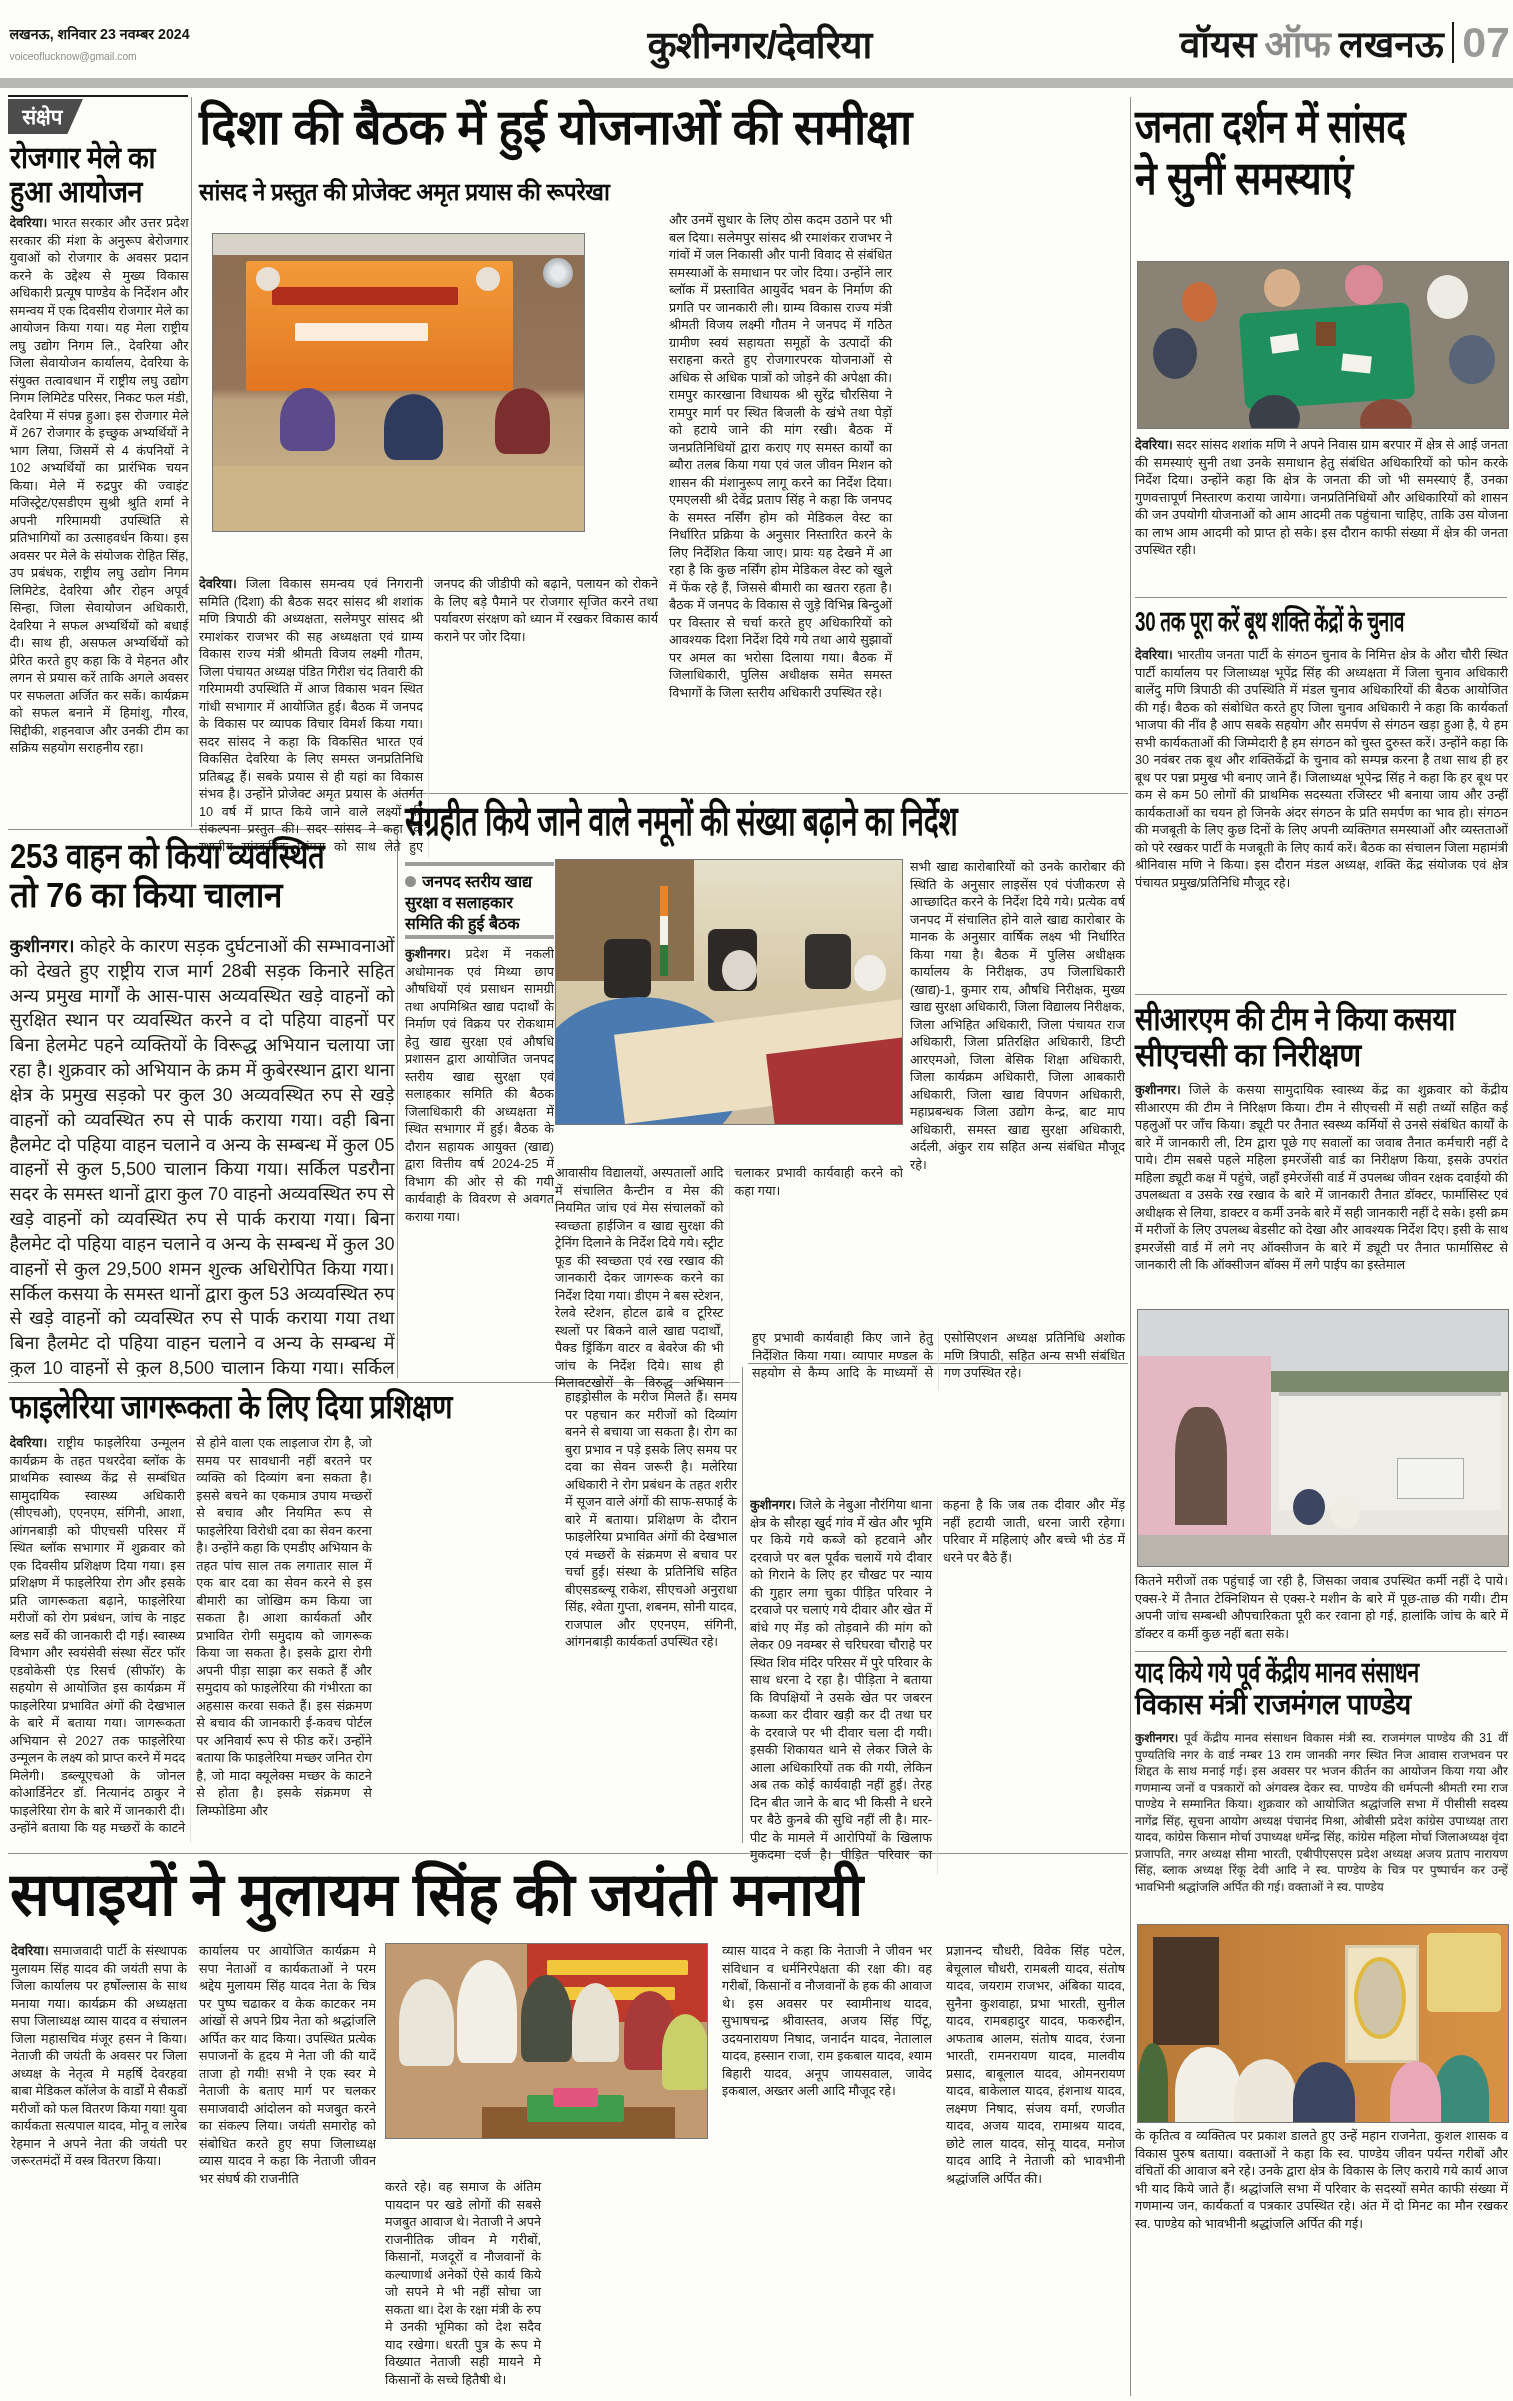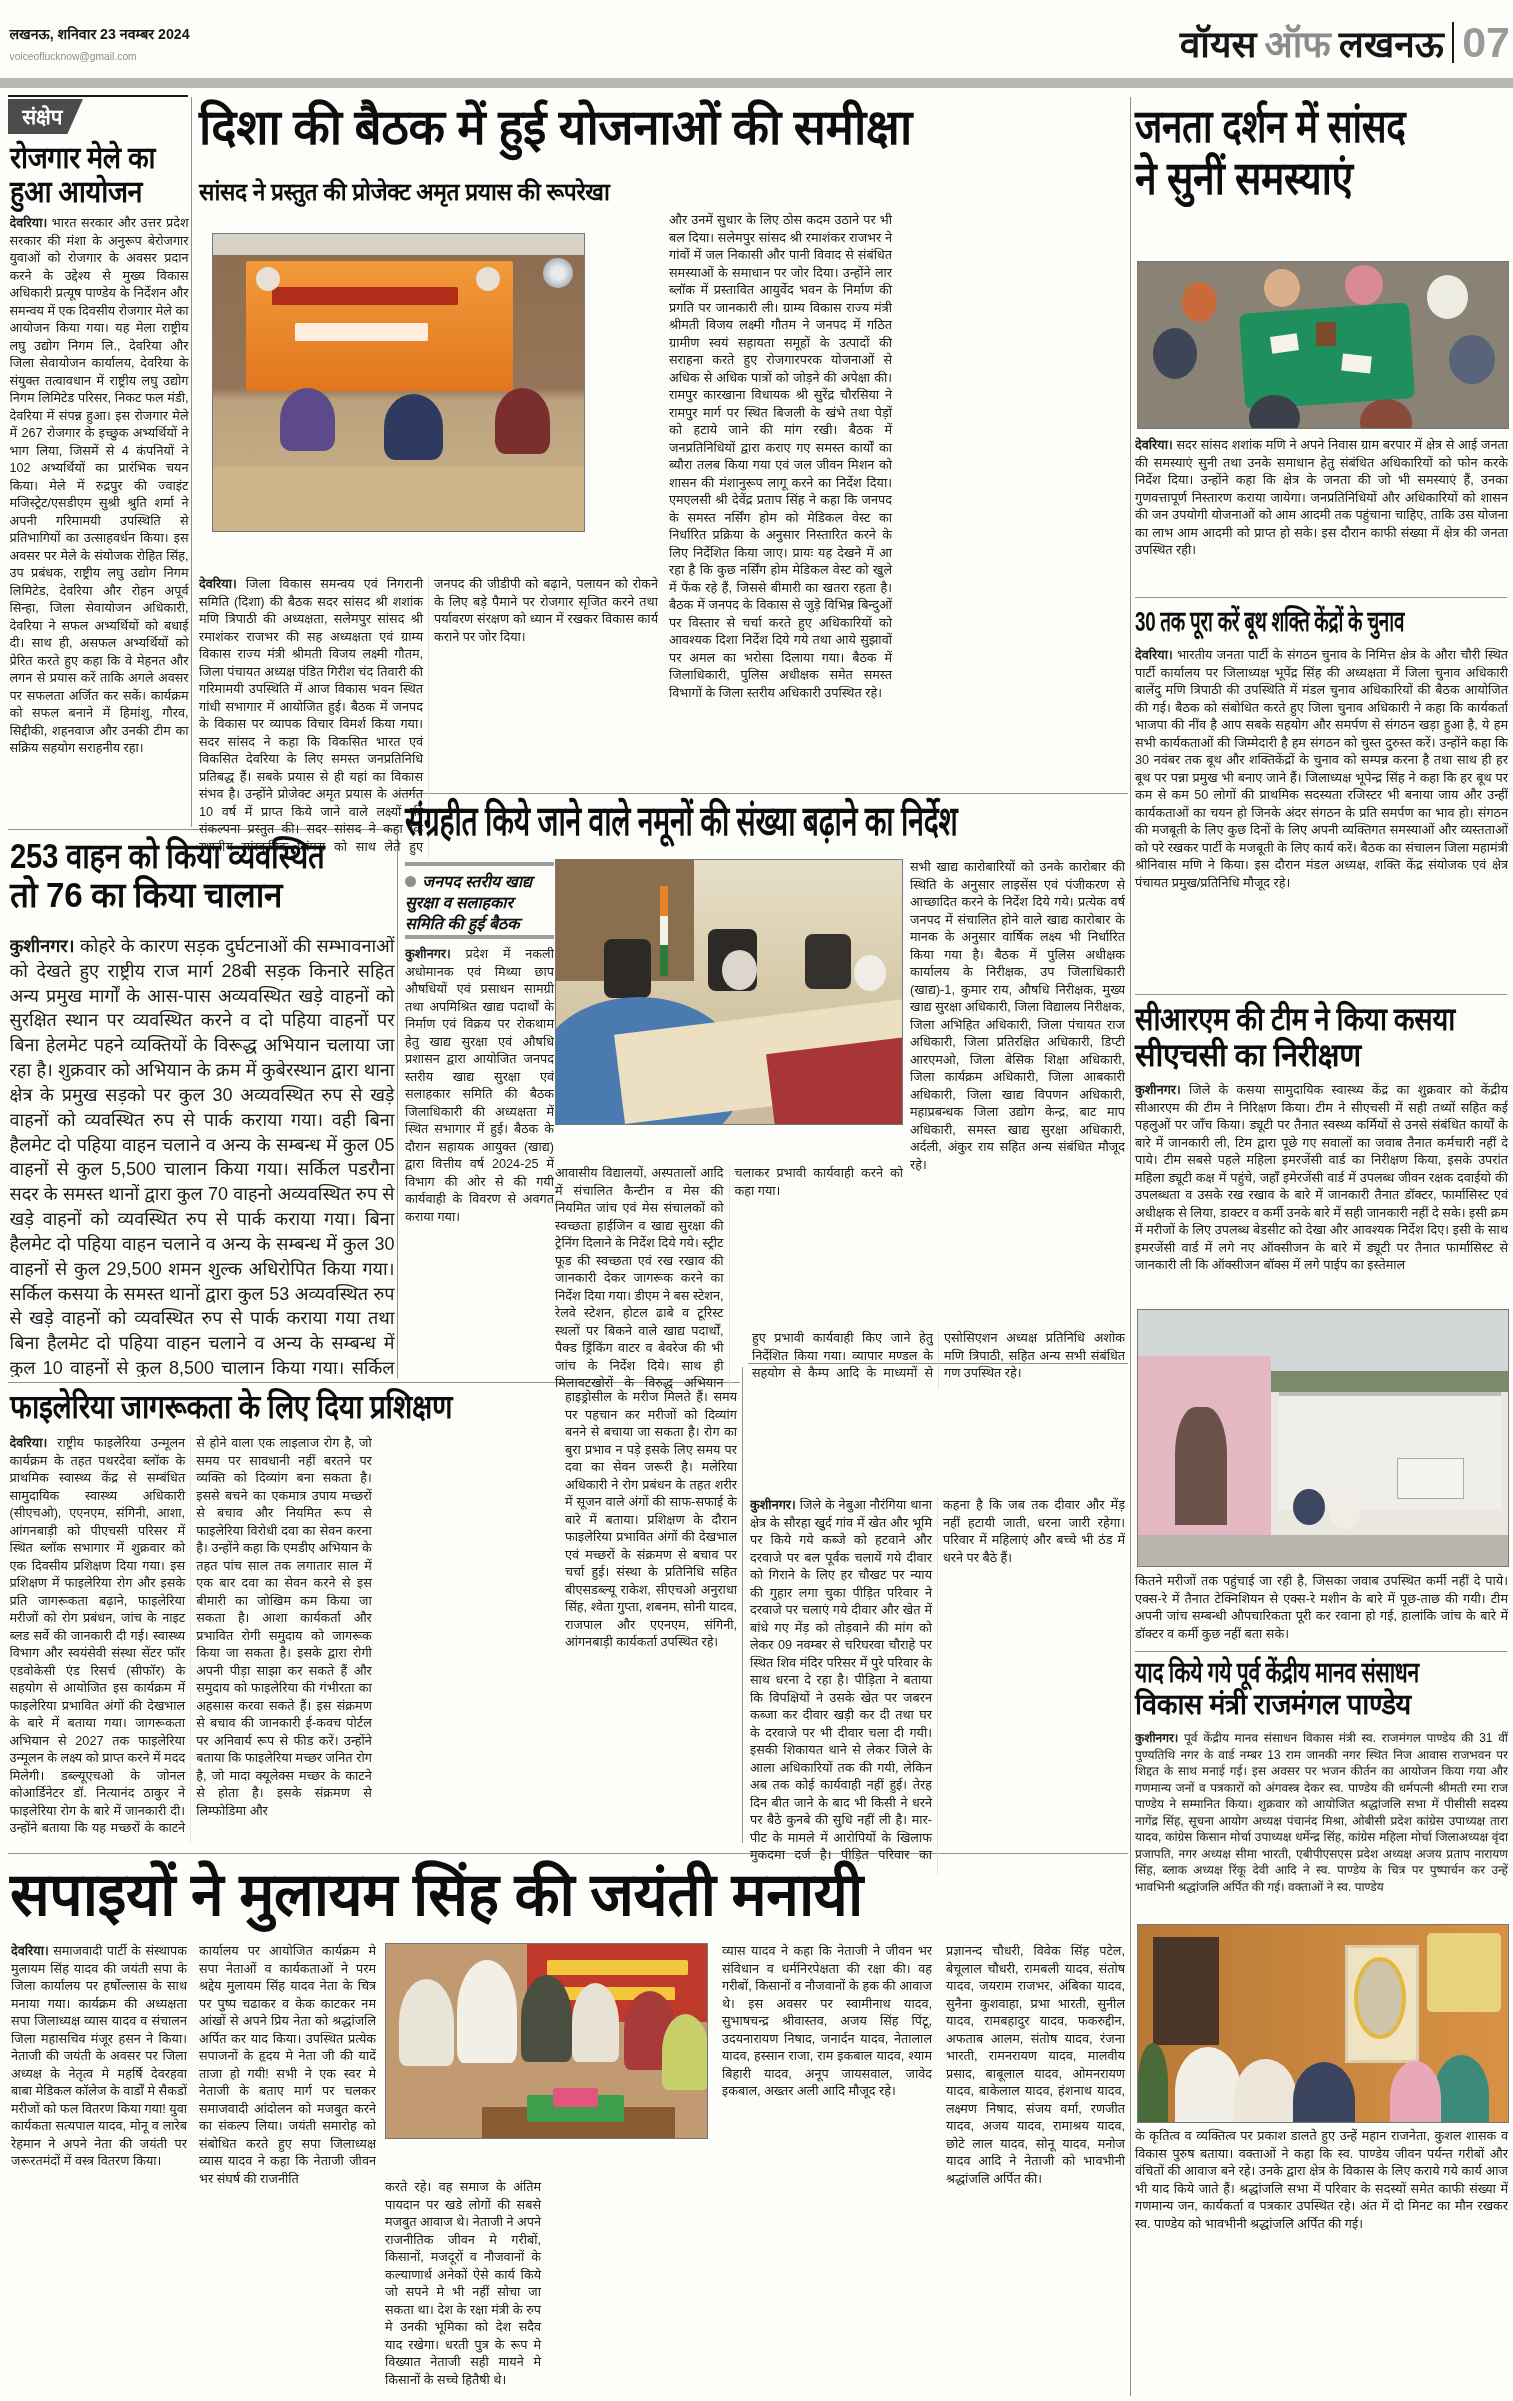--- a/index.html
+++ b/index.html
@@ -22,20 +22,21 @@
   .subrule { position:absolute; height:4px; background:#9d9d9b; }
   .bullet { display:inline-block; width:11px; height:11px; border-radius:50%; background:#8f8f8d; margin-right:6.3px; }
 </style>
 </head>
 <body>
 
 <div class="page">
 
   <div class="abs" style="left:9.5px;top:24px;font-size:14.2px;font-weight:700;">लखनऊ, शनिवार 23 नवम्बर 2024</div>
   <div class="abs" style="left:9.5px;top:51px;font-size:10.3px;color:#8d8d8d;">voiceoflucknow@gmail.com</div>
+  <div class="abs" style="left:443px;top:17.4px;width:633px;text-align:center;font-size:38px;font-weight:800;letter-spacing:-0.8px;">कुशीनगर/देवरिया</div>
   <div class="abs" style="left:1138px;top:17.4px;width:372px;display:flex;align-items:baseline;justify-content:flex-end;gap:8px;">
     <span style="font-size:37px;font-weight:800;">वॉयस</span>
     <span style="font-size:37px;font-weight:800;color:#8c8c8c;">ऑफ</span>
     <span style="font-size:37px;font-weight:800;">लखनऊ</span>
     <span style="display:inline-block;width:2.4px;height:41px;background:#1a1a1a;align-self:center;"></span>
     <span style="font-size:43px;font-weight:800;color:#9a9a9a;">07</span>
   </div>
   <div class="graybar" style="top:78px;"></div>
 
   <div class="vr" style="left:191px;top:97px;height:730px;"></div>
@@ -159,21 +160,21 @@
     <div class="hl" style="font-size:35px;transform:scaleX(.84);">253 वाहन को किया व्यवस्थित</div>
     <div class="hl" style="font-size:35px;transform:scaleX(.95);">तो 76 का किया चालान</div>
   </div>
   <div class="abs body" style="left:9.5px;top:934px;width:385px;height:443px;font-size:18px;">
     <span class="dl">कुशीनगर।</span>
     <span>कोहरे के कारण सड़क दुर्घटनाओं की सम्भावनाओं को देखते हुए राष्ट्रीय राज मार्ग 28बी सड़क किनारे सहित अन्य प्रमुख मार्गों के आस-पास अव्यवस्थित खड़े वाहनों को सुरक्षित स्थान पर व्यवस्थित करने व दो पहिया वाहनों पर बिना हेलमेट पहने व्यक्तियों के विरूद्ध अभियान चलाया जा रहा है। शुक्रवार को अभियान के क्रम में कुबेरस्थान द्वारा थाना क्षेत्र के प्रमुख सड़को पर कुल 30 अव्यवस्थित रुप से खड़े वाहनों को व्यवस्थित रुप से पार्क कराया गया। वही बिना हैलमेट दो पहिया वाहन चलाने व अन्य के सम्बन्ध में कुल 05 वाहनों से कुल 5,500 चालान किया गया। सर्किल पडरौना सदर के समस्त थानों द्वारा कुल 70 वाहनो अव्यवस्थित रुप से खड़े वाहनों को व्यवस्थित रुप से पार्क कराया गया। बिना हैलमेट दो पहिया वाहन चलाने व अन्य के सम्बन्ध में कुल 30 वाहनों से कुल 29,500 शमन शुल्क अधिरोपित किया गया। सर्किल कसया के समस्त थानों द्वारा कुल 53 अव्यवस्थित रुप से खड़े वाहनों को व्यवस्थित रुप से पार्क कराया गया तथा बिना हैलमेट दो पहिया वाहन चलाने व अन्य के सम्बन्ध में कुल 10 वाहनों से कुल 8,500 चालान किया गया। सर्किल तमकुहीराज के समस्त थानों द्वारा कुल 65 अव्यवस्थित रुप से खड़े वाहनों को पार्क कराया गया तथा इसी सम्बन्ध में कुल 21 वाहनों से कुल 20,000 चालान किया गया। सर्किल खड्डा के समस्त थानों द्वारा कुल 65 अव्यवस्थित वाहनों को पार्क कराया गया व अन्य के सम्बन्ध में कुल 15 वाहनों से कुल 15,500 चालान किया गया। जनपद के यातायात पुलिस व समस्त थानों द्वारा कुल 253 अव्यवस्थित रुप से खड़े वाहनों को व्यवस्थित कराया गया तथा बिना हैलमेट व अन्य में कुल 76 वाहनों का चालान कर कुल 73,500 रुपये का शमन शुल्क अधिरोपित किया गया।</span>
   </div>
 
   <div class="abs hl" style="left:405px;top:799px;font-size:41px;transform:scaleX(.69);">संग्रहीत किये जाने वाले नमूनों की संख्या बढ़ाने का निर्देश</div>
   <div class="subrule" style="left:405px;top:862px;width:149px;"></div>
-  <div class="abs" style="left:405px;top:872px;width:149px;font-size:16px;line-height:1.3;font-style:italic;">
+  <div class="abs" style="left:405px;top:872px;width:149px;font-size:16px;line-height:1.3;">
     <span class="bullet"></span><span class="sub">जनपद स्तरीय खाद्य सुरक्षा व सलाहकार समिति की हुई बैठक</span>
   </div>
   <div class="subrule" style="left:405px;top:935px;width:149px;"></div>
   <div class="abs body" style="left:405px;top:946px;width:149px;height:427px;">
     <span class="dl">कुशीनगर।</span>
     <span>प्रदेश में नकली अधोमानक एवं मिथ्या छाप औषधियों एवं प्रसाधन सामग्री तथा अपमिश्रित खाद्य पदार्थों के निर्माण एवं विक्रय पर रोकथाम हेतु खाद्य सुरक्षा एवं औषधि प्रशासन द्वारा आयोजित जनपद स्तरीय खाद्य सुरक्षा एवं सलाहकार समिति की बैठक जिलाधिकारी की अध्यक्षता में स्थित सभागार में हुई। बैठक के दौरान सहायक आयुक्त (खाद्य) द्वारा वित्तीय वर्ष 2024-25 में विभाग की ओर से की गयी कार्यवाही के विवरण से अवगत कराया गया।</span>
   </div>
   <div class="photo" style="left:555px;top:859px;width:348px;height:266px;background:linear-gradient(180deg,#e6dfc9 0%,#d6c9a8 50%,#c9baa0 100%);">
     <div class="ph" style="left:0;top:0;width:40%;height:46%;background:#8a6f4e;"></div>
     <div class="ph" style="left:30%;top:10%;width:8px;height:34%;background:linear-gradient(180deg,#e8832a 33%,#f5f2ea 33%,#f5f2ea 66%,#2f7a3a 66%);"></div>

